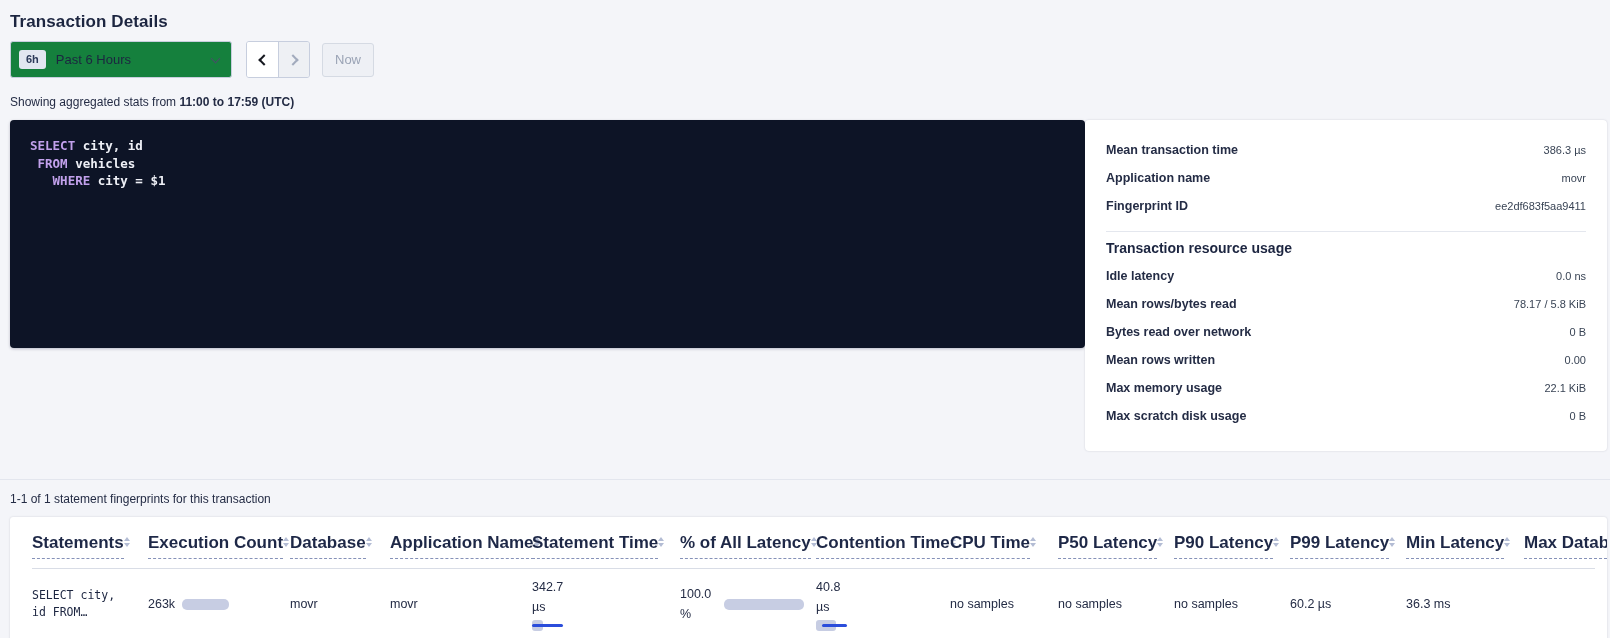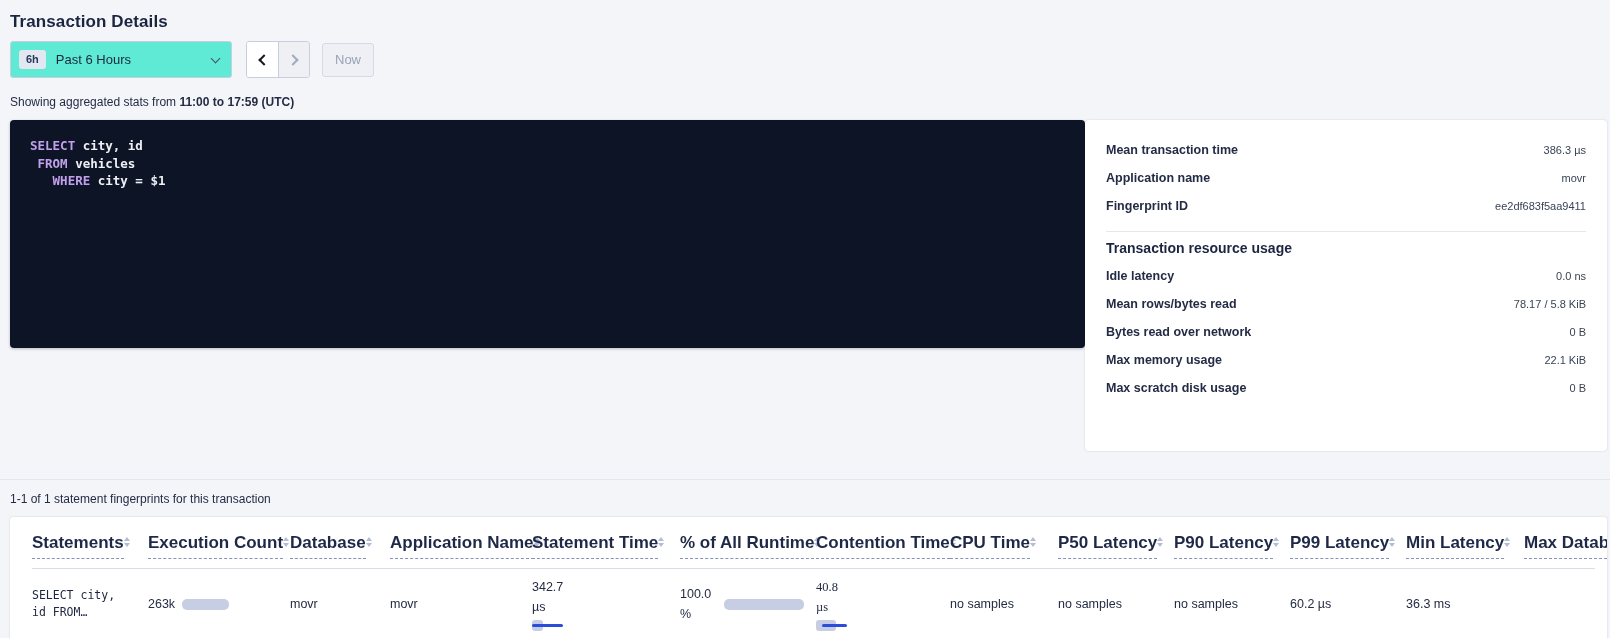--- a/index.html
+++ b/index.html
@@ -18,21 +18,21 @@
     font-family:"Liberation Sans",sans-serif;
     color:var(--text-dark);
     position:relative;
   }
   .container{padding:0 10px;}
   .page-title{font-size:17px;font-weight:700;letter-spacing:.1px;padding-top:12px;color:var(--text-dark);}
 
   
   .controls-row{display:flex;align-items:center;margin-top:9px;height:37px;}
   .time-picker{
-    width:222px;height:37px;background:#5eead4;border:1px solid #c7cede;border-radius:3px;
+    width:222px;height:37px;background:#15803d;border:1px solid #c7cede;border-radius:3px;
     display:flex;align-items:center;padding:0 12px 0 8px;cursor:pointer;
   }
   .time-badge{
     background:#e2e7f1;border-radius:3px;font-size:11px;font-weight:700;color:#2c3a5a;
     padding:3px 7px;line-height:1.2;
   }
   .time-label{font-size:13px;color:var(--text-dark);margin-left:10px;flex:1;}
   .chev-down{
     width:7px;height:7px;border-right:1.6px solid #475066;border-bottom:1.6px solid #475066;
     transform:rotate(45deg);margin-top:-3px;
@@ -92,21 +92,21 @@
   .trow{border-bottom:6px solid #0f766e;align-items:center;min-height:56px;}
   .td{font-size:12.5px;color:#242c45;padding:8px 0;}
   .stmt-cell{
     font-family:"DejaVu Sans Mono","Liberation Mono",monospace;font-size:11.5px;line-height:17px;
     color:#1c2540;cursor:pointer;
   }
   .inline-bar-cell{display:flex;align-items:center;}
   .gray-bar{background:var(--bar-gray);height:11px;border-radius:5px;}
   .num-wrap{line-height:20px;}
   .w42{width:42px;}
-  .w34{width:34px;font-family:Liberation Serif, serif;}
+  .w34{width:34px;}
   .mini-chart{position:relative;margin-top:3px;height:11px;}
   .mini-block{background:var(--bar-gray);height:11px;border-radius:3px;}
   .mini-line{position:absolute;height:3px;background:var(--accent-blue);border-radius:1.5px;top:4px;}
   .tick{position:absolute;left:0;top:1px;width:2px;height:9px;background:#c9cfe4;}
 
   .scrollbar-track{position:absolute;top:0;right:0;width:7px;height:638px;background:#fff;}
 </style>
 </head>
 <body>
 
@@ -160,20 +160,24 @@
       </div>
       <div class="kv-row">
         <span class="kv-label">Mean rows/bytes read</span>
         <span class="kv-value">78.17 / 5.8 KiB</span>
       </div>
       <div class="kv-row">
         <span class="kv-label">Bytes read over network</span>
         <span class="kv-value">0 B</span>
       </div>
       <div class="kv-row">
+        <span class="kv-label">Mean rows written</span>
+        <span class="kv-value">0.00</span>
+      </div>
+      <div class="kv-row">
         <span class="kv-label">Max memory usage</span>
         <span class="kv-value">22.1 KiB</span>
       </div>
       <div class="kv-row">
         <span class="kv-label">Max scratch disk usage</span>
         <span class="kv-value">0 B</span>
       </div>
     </div>
   </div>
 
@@ -211,21 +215,21 @@
           </span>
         </div>
       <div class="th">
           <span class="th-label">Statement Time</span>
           <span class="sort">
             <span class="up"></span>
             <span class="dn"></span>
           </span>
         </div>
       <div class="th">
-          <span class="th-label">% of All Runtime</span>
+          <span class="th-label">% of All Latency</span>
           <span class="sort">
             <span class="up"></span>
             <span class="dn"></span>
           </span>
         </div>
       <div class="th">
           <span class="th-label">Contention Time</span>
           <span class="sort">
             <span class="up"></span>
             <span class="dn"></span>

